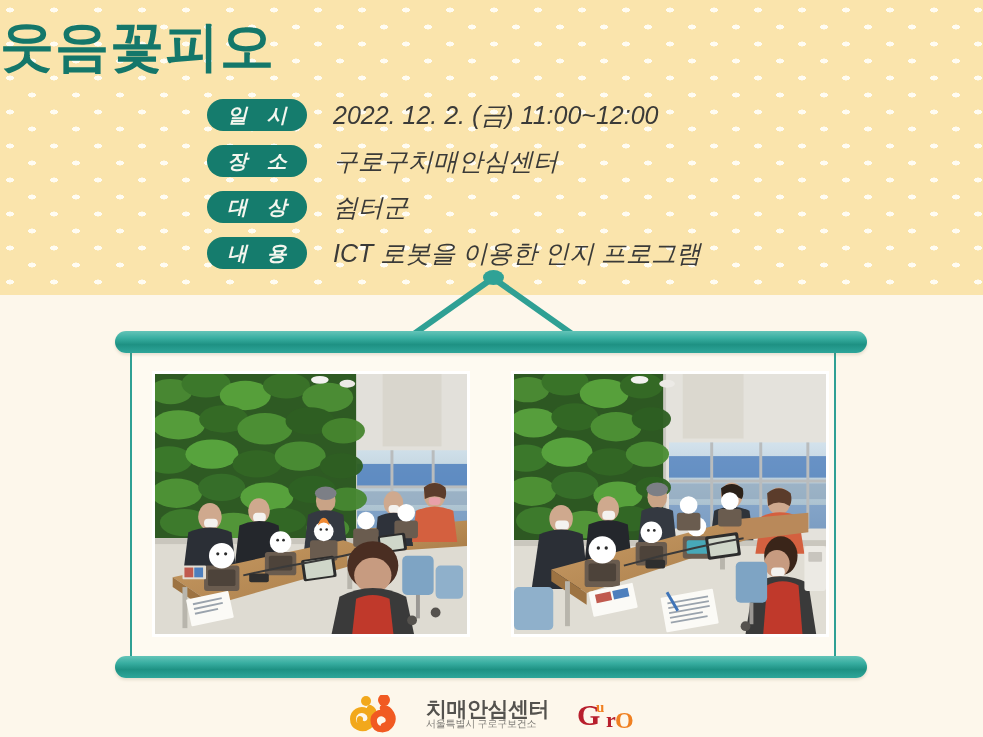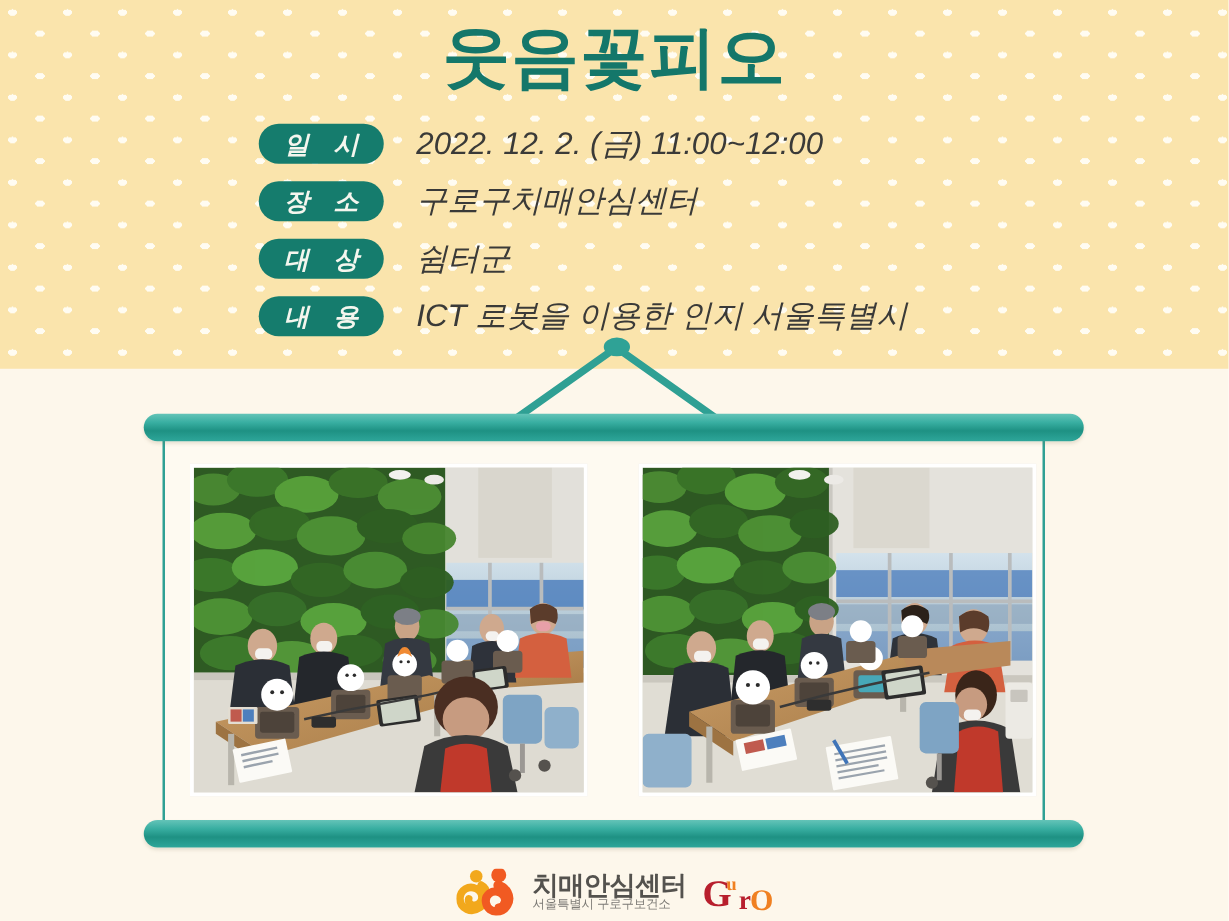--- a/index.html
+++ b/index.html
@@ -33,21 +33,21 @@
     background-size: 44px 34px, 44px 34px;
     background-position: 0 0, 0 0;
   }
 
   
   .title {
     position: absolute;
     left: 0;
     top: 13px;
     width: 983px;
-    text-align: center;
+    text-align: left;
     font-size: 54px;
     font-weight: bold;
     letter-spacing: 1px;
     color: #14776A;
     line-height: 1.25;
     white-space: nowrap;
   }
 
   
   .info-list {
@@ -160,21 +160,21 @@
   
   .footer-logo {
     position: absolute;
     left: 0;
     top: 690px;
     width: 983px;
     height: 47px;
     display: flex;
     align-items: center;
     justify-content: center;
-    gap: 9px;
+    gap: 24px;
   }
   .logo-mark { width: 52px; height: 38px; }
   .logo-text-block {
     display: flex;
     flex-direction: column;
     justify-content: center;
     line-height: 1;
   }
   .logo-title {
     font-size: 21px;
@@ -211,21 +211,21 @@
       <div class="info-value">구로구치매안심센터</div>
     </div>
 
     <div class="info-row">
       <div class="info-pill">대 상</div>
       <div class="info-value">쉼터군</div>
     </div>
 
     <div class="info-row">
       <div class="info-pill">내 용</div>
-      <div class="info-value">ICT 로봇을 이용한 인지 서울특별시</div>
+      <div class="info-value">ICT 로봇을 이용한 인지 프로그램</div>
     </div>
 
   </div>
 
   <div class="hanger">
     <svg class="hanger-line" viewBox="0 0 200 78">
       <path d="M4 76 L100 8 L196 76" fill="none" stroke="#2FA094" stroke-width="6" stroke-linecap="round" stroke-linejoin="round"></path>
     </svg>
     <div class="hanger-knob"></div>
   </div>

